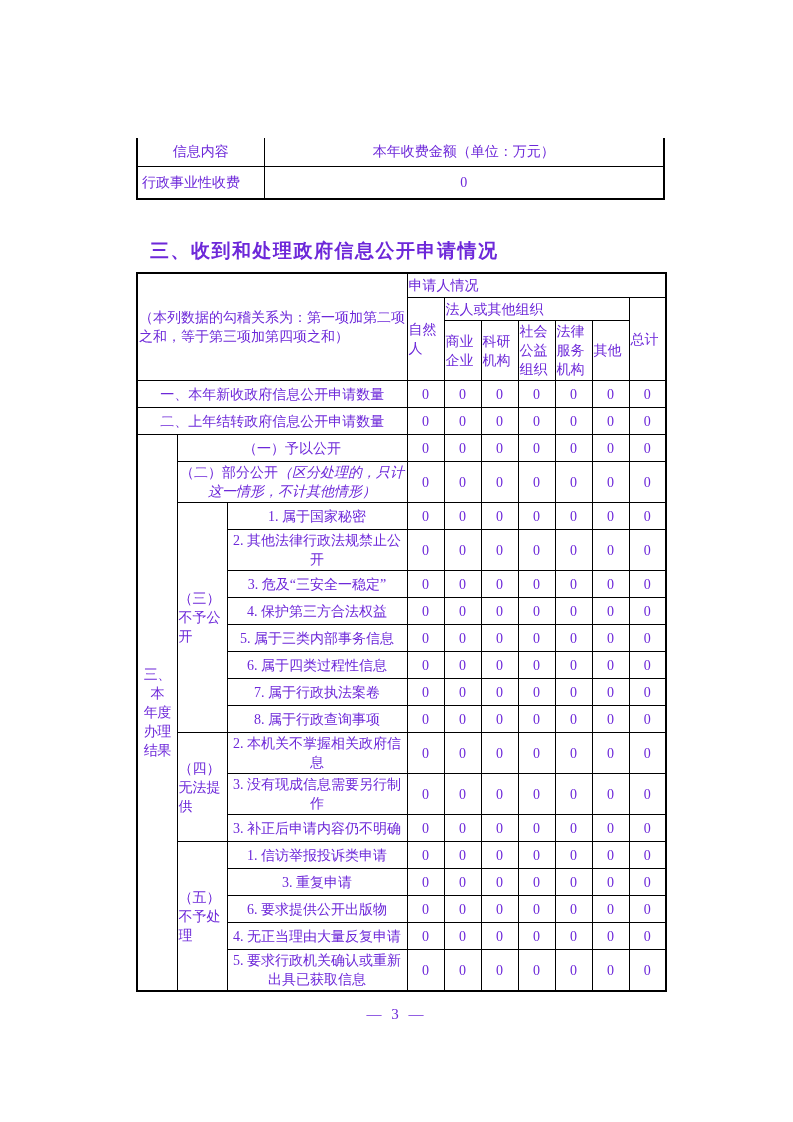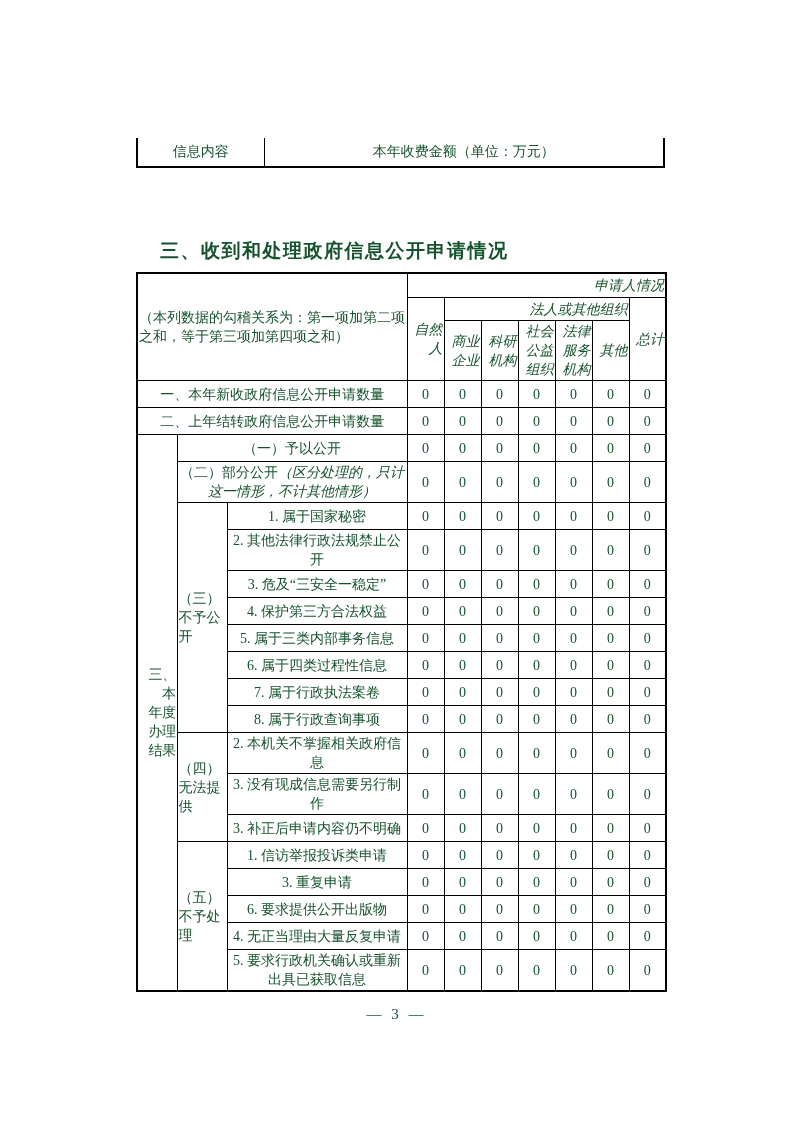--- a/index.html
+++ b/index.html
@@ -1,55 +1,55 @@
 <!DOCTYPE html>
 <html><head>
 <meta charset="utf-8">
 <style>
   html,body { margin:0; padding:0; background:#888; }
   .page {
     position:relative; width:793px; height:1122px; margin:0 auto;
-    background:#fff; color:#14532d;
+    background:#fff; color:#6d28d9;
     font-family:"Liberation Serif","DejaVu Serif",serif;
     overflow:hidden;
   }
   table { border-collapse:collapse; table-layout:fixed; }
 
   
   .fee { position:absolute; left:136px; top:138px; width:527px;
          border:2px solid #000; border-top:none; }
   .fee th, .fee td { border:1px solid #000; font-weight:normal;
          font-size:14px; padding:2px 4px; vertical-align:middle; }
   .fee tr:first-child th { border-top:none; height:24px; }
   .fee tr:last-child td { height:27px; }
   .fee .c { text-align:center; }
   .fee .l { text-align:left; }
 
   
-  .sec-title { position:absolute; left:160px; top:238px; margin:0;
+  .sec-title { position:absolute; left:150px; top:238px; margin:0;
          font-family:Liberation Sans, sans-serif;
          font-size:19px; font-weight:bold; letter-spacing:1.5px;text-align:center; }
 
   
   .req { position:absolute; left:136px; top:272px; width:529px;
          border:2px solid #000; }
   .req th, .req td { border:1px solid #000; font-weight:normal;
          font-size:14px; line-height:19px; vertical-align:middle;
          padding:1px 1px; overflow:hidden; }
-  .req thead th { text-align:right;font-style:italic; }
+  .req thead th { text-align:left; }
   .req thead tr:nth-child(1) th { height:21px; }
   .req thead tr:nth-child(2) th { height:20px; }
   .prewrap { white-space:pre-line; }
   .note-cell { font-size:13px; text-align:left;
          padding:2px 6px; line-height:21px; vertical-align:middle; }
   .lbl { text-align:center; padding:2px 4px; white-space:pre-line; }
   .kai { font-style:italic; }
   .num { text-align:center; }
   .grp-a { font-size:12.5px; line-height:19px; padding:1px 0 1px 2px;
-         text-align:right; white-space:pre-line; letter-spacing:-0.5px; }
+         text-align:center; white-space:pre-line; letter-spacing:-0.5px; }
   .grp-b { font-size:13.5px; line-height:19px; padding:2px 2px;
          text-align:left; white-space:pre-line; }
   .req tbody td { height:24px; }
 
   
   .page-num { position:absolute; left:0; top:1006px; width:793px;
          text-align:center; font-size:15px; letter-spacing:3px; }
 </style>
 </head>
 <body>
@@ -58,20 +58,24 @@
 
   <table class="fee">
     <colgroup>
         <col style="width:127px">
         <col style="width:400px">
       </colgroup>
     <tbody>
         <tr>
       <th class="c">信息内容</th>
       <th class="c">本年收费金额（单位：万元）</th>
+    </tr>
+    <tr>
+      <td class="l">行政事业性收费</td>
+      <td class="c">0</td>
     </tr>
   </tbody>
     </table>
 
   <h2 class="sec-title">三、收到和处理政府信息公开申请情况</h2>
 
   <table class="req">
     <colgroup>
       <col style="width:40px">
         <col style="width:50px">

